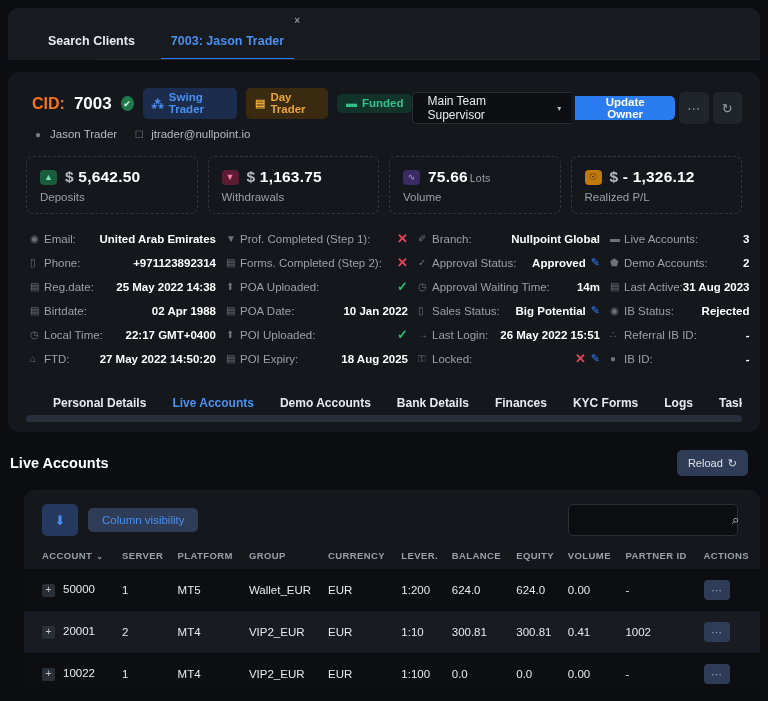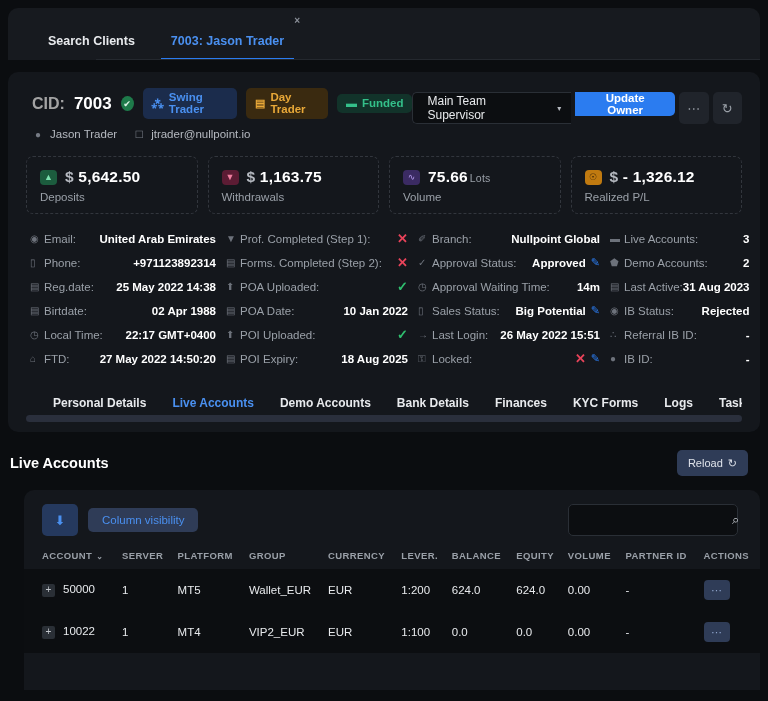--- a/index.html
+++ b/index.html
@@ -53,21 +53,21 @@
     background: #14171c;
     border-radius: 10px;
     padding: 16px 18px 0 18px;
     position: relative;
     height: 360px;
   }
 
   .hdr-row { display: flex; align-items: flex-start; justify-content: space-between; }
   .hdr-left { padding-left: 6px; }
   .cid-line { display: flex; align-items: center; gap: 9px; }
-  .cid-label { font-size: 16px; color: #a3a3a3; font-weight: bold; }
+  .cid-label { font-size: 16px; color: #f97316; font-weight: bold; }
   .cid-value { font-size: 17px; color: #ffffff; font-weight: bold; }
   .verified {
     width: 15px; height: 15px; border-radius: 50%;
     background: #1e7a4a; display: inline-flex;
     align-items: center; justify-content: center;
     font-size: 9px; color: #dff5e8;
   }
   .chip {
     display: inline-flex; align-items: center; gap: 5px;
     padding: 4px 9px; border-radius: 5px;
@@ -75,21 +75,21 @@
   }
   .chip-swing { background: #1b2c4c; color: #4a90f0; }
   .chip-day   { background: #3a2a10; color: #e8a838; }
   .chip-funded{ background: #12332a; color: #34c08a; }
   .chip i { font-style: normal; font-size: 11px; }
 
   .sub-line { display: flex; align-items: center; gap: 16px; margin-top: 9px; }
   .sub-item { display: flex; align-items: center; gap: 6px; font-size: 11.5px; color: #b6bac1; }
   .sub-ico { width: 12px; height: 12px; color: #767b84; display:inline-flex; align-items:center; justify-content:center; font-size:10px;}
 
-  .hdr-right { display: flex; gap: 4px; padding-top: 4px; }
+  .hdr-right { display: flex; align-items: center; gap: 4px; padding-top: 4px; }
   .owner-select {
     background: #0c0e11; border: 1px solid #2a2f36;
     border-radius: 5px 0 0 5px;
     height: 32px; display: flex; align-items: center;
     padding: 0 10px 0 14px; gap: 22px;
     font-size: 12px; color: #e8eaed; cursor: pointer;
     border-right: none;
   }
   .owner-select .caret { font-size: 8px; color: #b6bac1; }
   .update-owner-btn {
@@ -588,20 +588,33 @@
             <td>MT5</td>
             <td>Wallet_EUR</td>
             <td>EUR</td>
             <td>1:200</td>
             <td>624.0</td>
             <td>624.0</td>
             <td>0.00</td>
             <td>-</td>
             <td><button class="act-btn">⋯</button></td>
           </tr>
+          <tr class="even">
+            <td><span class="expand">+</span><span>20001</span></td>
+            <td>2</td>
+            <td>MT4</td>
+            <td>VIP2_EUR</td>
+            <td>EUR</td>
+            <td>1:10</td>
+            <td>300.81</td>
+            <td>300.81</td>
+            <td>0.41</td>
+            <td>1002</td>
+            <td><button class="act-btn">⋯</button></td>
+          </tr>
           <tr class="odd">
             <td><span class="expand">+</span><span>10022</span></td>
             <td>1</td>
             <td>MT4</td>
             <td>VIP2_EUR</td>
             <td>EUR</td>
             <td>1:100</td>
             <td>0.0</td>
             <td>0.0</td>
             <td>0.00</td>

